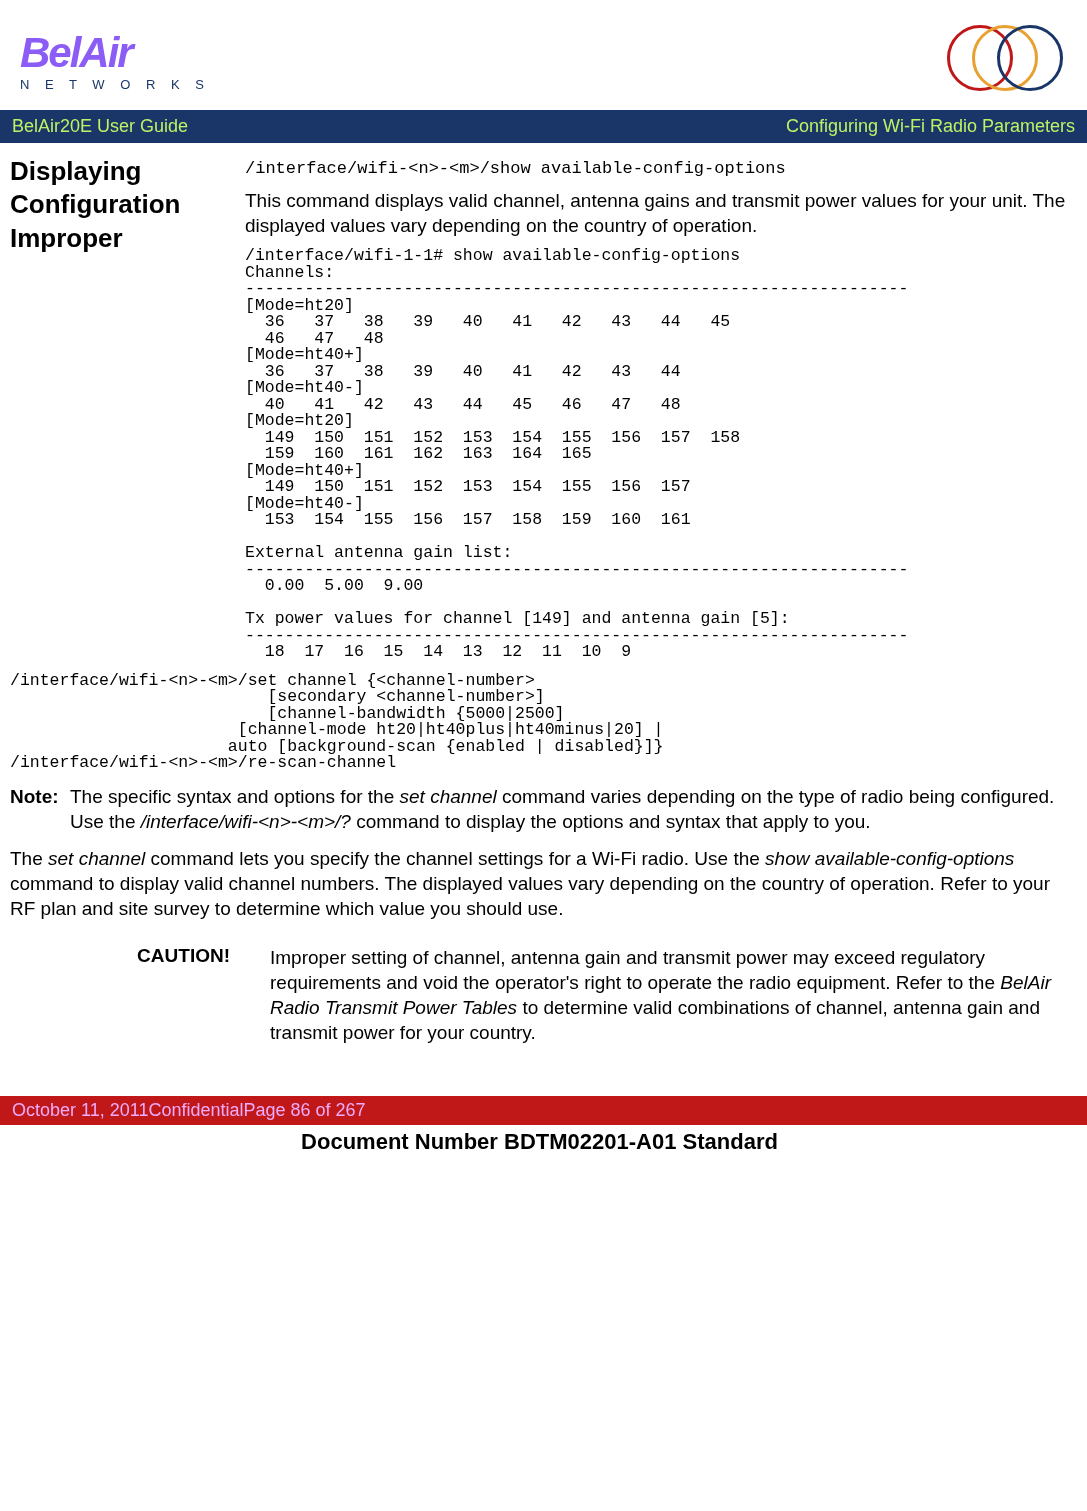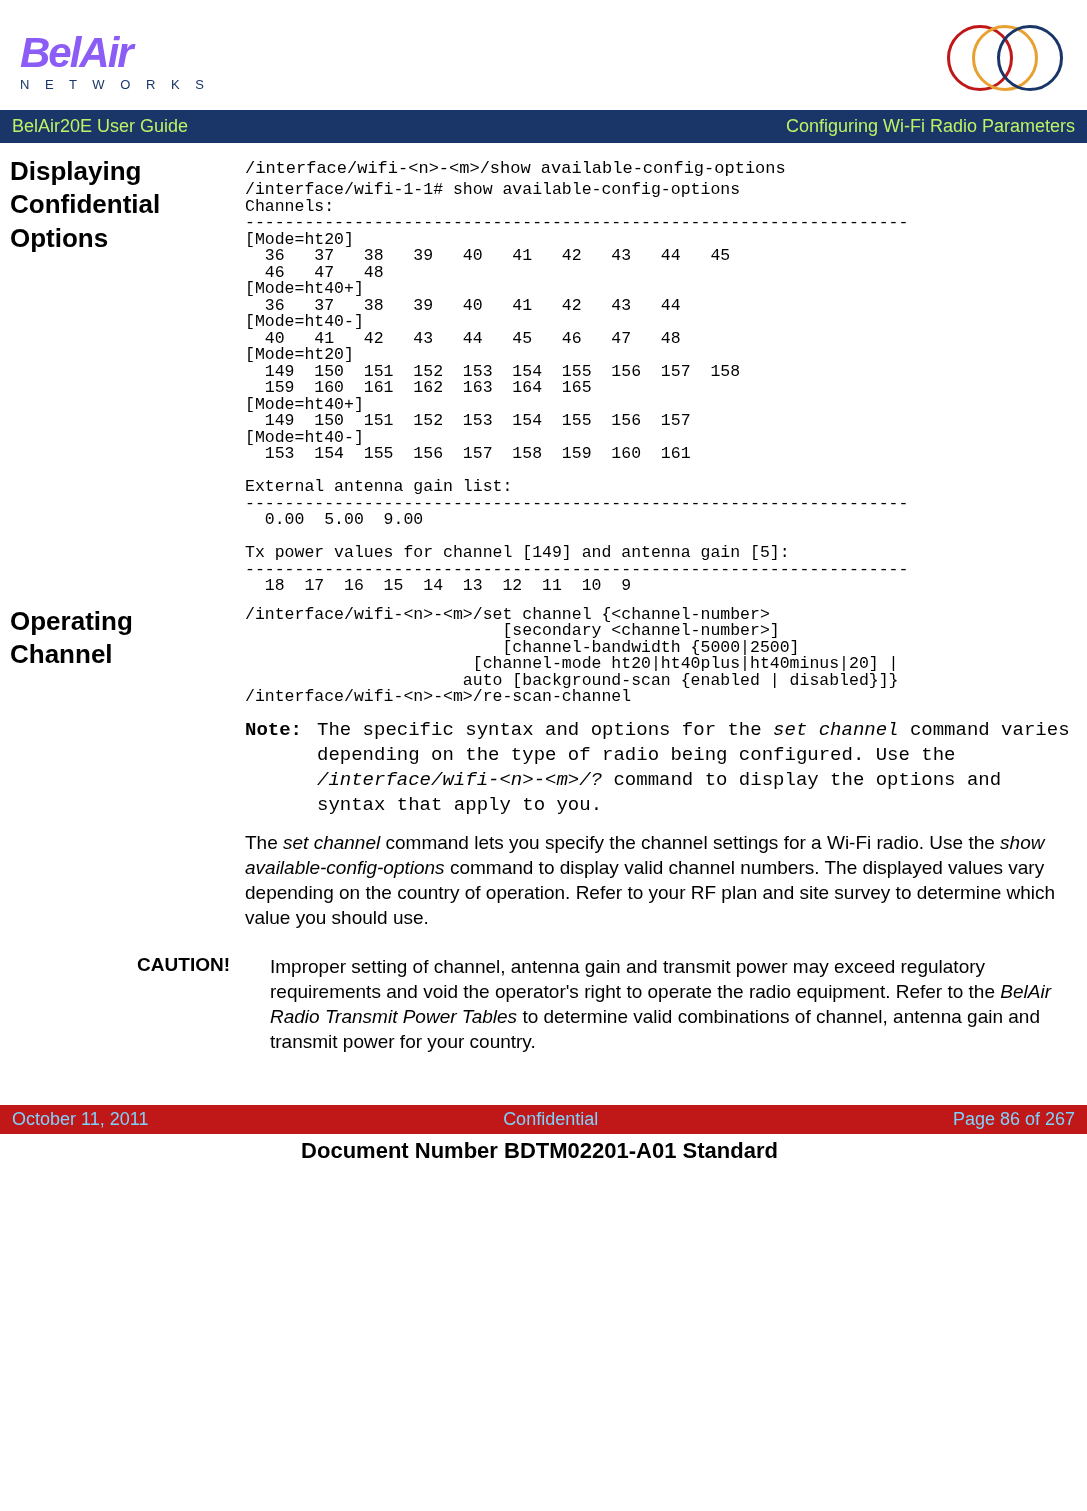--- a/index.html
+++ b/index.html
@@ -99,22 +99,21 @@
       margin-top: 18px;
       margin-bottom: 2px;
     }
     .para {
       margin: 10px 0;
       font-family: 'Gill Sans', 'Trebuchet MS', sans-serif;
     }
     .note-row {
       display: flex;
       margin: 12px 0;
-      font-family: Liberation Mono, monospace;
-      gap: 12px;
+      font-family: Liberation Sans, sans-serif;
     }
     .note-label {
       font-weight: bold;
       width: 60px;
       flex-shrink: 0;
     }
     .note-text {
       flex: 1;
     }
     .caution-row {
@@ -134,24 +133,24 @@
       flex: 1;
       font-family: 'Gill Sans', 'Trebuchet MS', sans-serif;
       font-size: 19px;
       line-height: 1.32;
     }
     em.cmd {
       font-style: italic;
     }
     .footer-bar {
       background: #c01818;
-      color: #7dd3fc;
+      color: #f0abfc;
       padding: 4px 12px;
       display: flex;
-      justify-content: space-between;
+      justify-content: flex-start;
       font-family: 'Gill Sans', 'Trebuchet MS', sans-serif;
       font-size: 18px;
       margin-top: 25px;
     }
     .footer-doc {
       text-align: center;
       font-family: 'Gill Sans', 'Trebuchet MS', sans-serif;
       font-size: 22px;
       font-weight: bold;
       padding: 4px 8px 12px 0;
@@ -173,23 +172,24 @@
 </div>
 
 <div class="title-bar">
   <span>BelAir20E User Guide</span>
   <span>Configuring Wi-Fi Radio Parameters</span>
 </div>
 
 <div class="content">
 
   <div class="section">
-    <div class="section-title">Displaying Confidential Options</div>
+    <div class="section-title">Displaying Configuration Improper</div>
     <div class="section-body">
       <div class="mono">/interface/wifi-&lt;n&gt;-&lt;m&gt;/show available-config-options</div>
+      <div class="para">This command displays valid channel, antenna gains and transmit power values for your unit. The displayed values vary depending on the country of operation.</div>
       <div class="mono-tight">/interface/wifi-1-1# show available-config-options
 Channels:
 -------------------------------------------------------------------
 [Mode=ht20]
   36   37   38   39   40   41   42   43   44   45
   46   47   48
 [Mode=ht40+]
   36   37   38   39   40   41   42   43   44
 [Mode=ht40-]
   40   41   42   43   44   45   46   47   48
@@ -205,21 +205,20 @@
 -------------------------------------------------------------------
   0.00  5.00  9.00
 
 Tx power values for channel [149] and antenna gain [5]:
 -------------------------------------------------------------------
   18  17  16  15  14  13  12  11  10  9</div>
     </div>
   </div>
 
   <div class="section">
-    <div class="section-title">Operating Channel</div>
     <div class="section-body">
       <div class="mono-tight">/interface/wifi-&lt;n&gt;-&lt;m&gt;/set channel {&lt;channel-number&gt;
                           [secondary &lt;channel-number&gt;]
                           [channel-bandwidth {5000|2500]
                        [channel-mode ht20|ht40plus|ht40minus|20] |
                       auto [background-scan {enabled | disabled}]}
 /interface/wifi-&lt;n&gt;-&lt;m&gt;/re-scan-channel</div>
       <div class="note-row">
         <div class="note-label">Note:</div>
         <div class="note-text">

